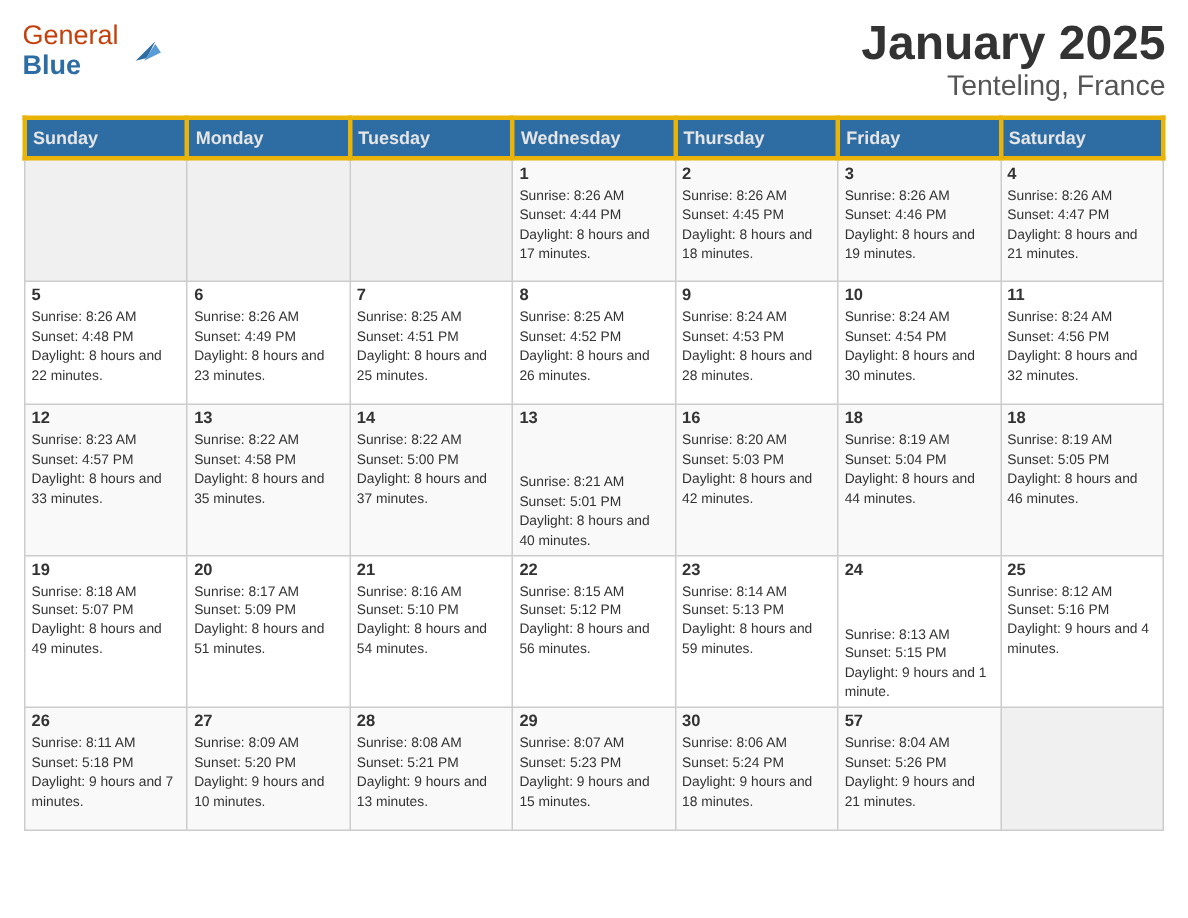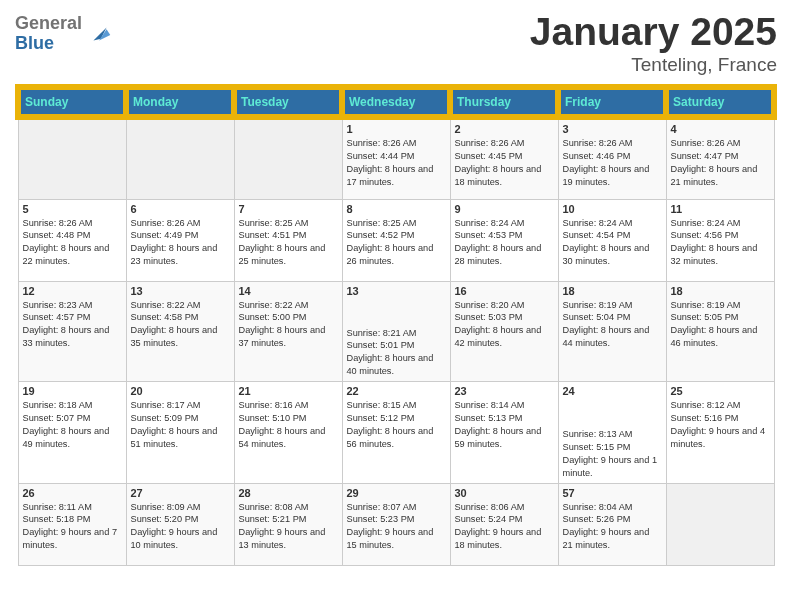--- a/index.html
+++ b/index.html
@@ -26,58 +26,58 @@
       align-items: center;
       margin-top: 4px;
     }
     .logo-text {
       display: flex;
       flex-direction: column;
       line-height: 1.1;
     }
     .logo-general {
       font-size: 18px;
-      font-weight: bold;
-      color: #737373;
+      font-weight: normal;
+      color: #c2410c;
     }
     .logo-blue {
       font-size: 18px;
       font-weight: bold;
       color: #2e6da4;
     }
     .logo-icon {
       width: 28px;
       height: 28px;
       margin-left: 4px;
     }
     .title-section {
       text-align: right;
     }
     .calendar-title {
-      font-size: 39px;
+      font-size: 32px;
       font-weight: bold;
       color: #333;
     }
     .calendar-subtitle {
       font-size: 19px;
       color: #555;
     }
     .calendar-table {
       width: 100%;
       border-collapse: collapse;
       table-layout: fixed;
     }
     .calendar-table thead tr th {
       background-color: #2e6da4;
-      color: #5eead4;
+      color: #e5e5e5;
       font-size: 12px;
       font-weight: bold;
       padding: 5px 4px;
       text-align: left;
-      border: 6px solid #eab308;
+      border: 3px solid #eab308;
     }
     .calendar-table tbody tr td {
       vertical-align: top;
       border: 1px solid #ccc;
       padding: 3px 4px;
       font-size: 9.5px;
       color: #333;
       height: 82px;
       background: #fff;
     }

